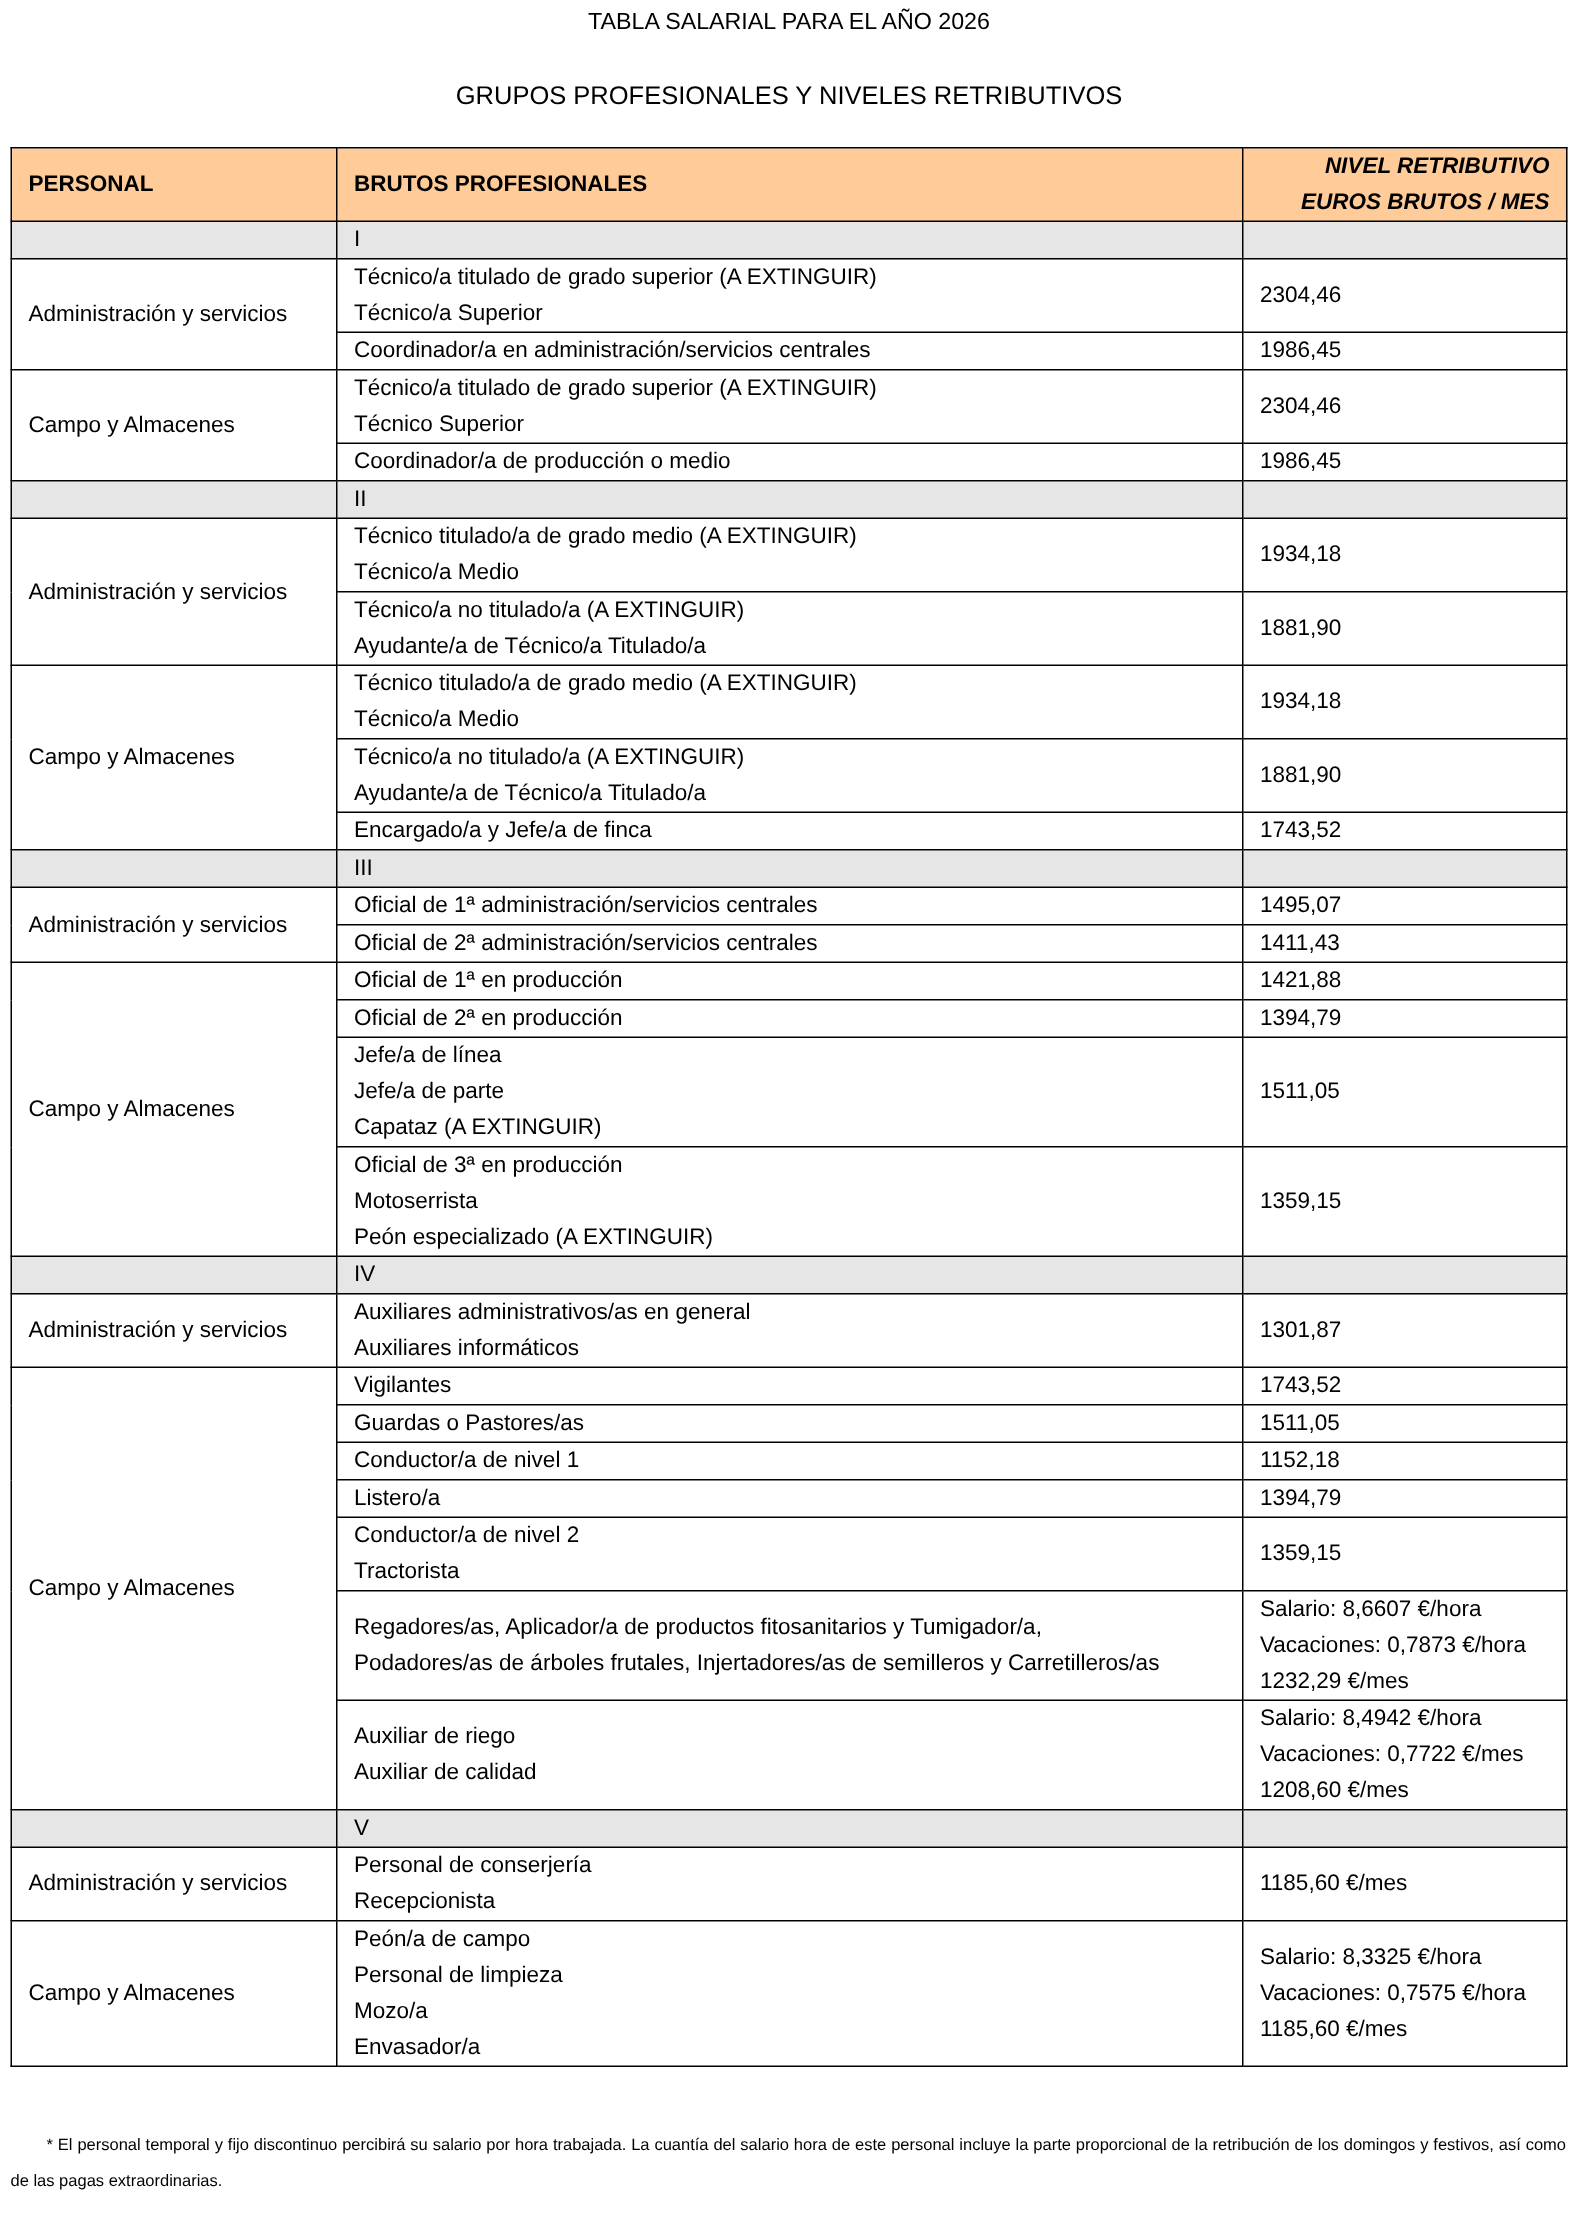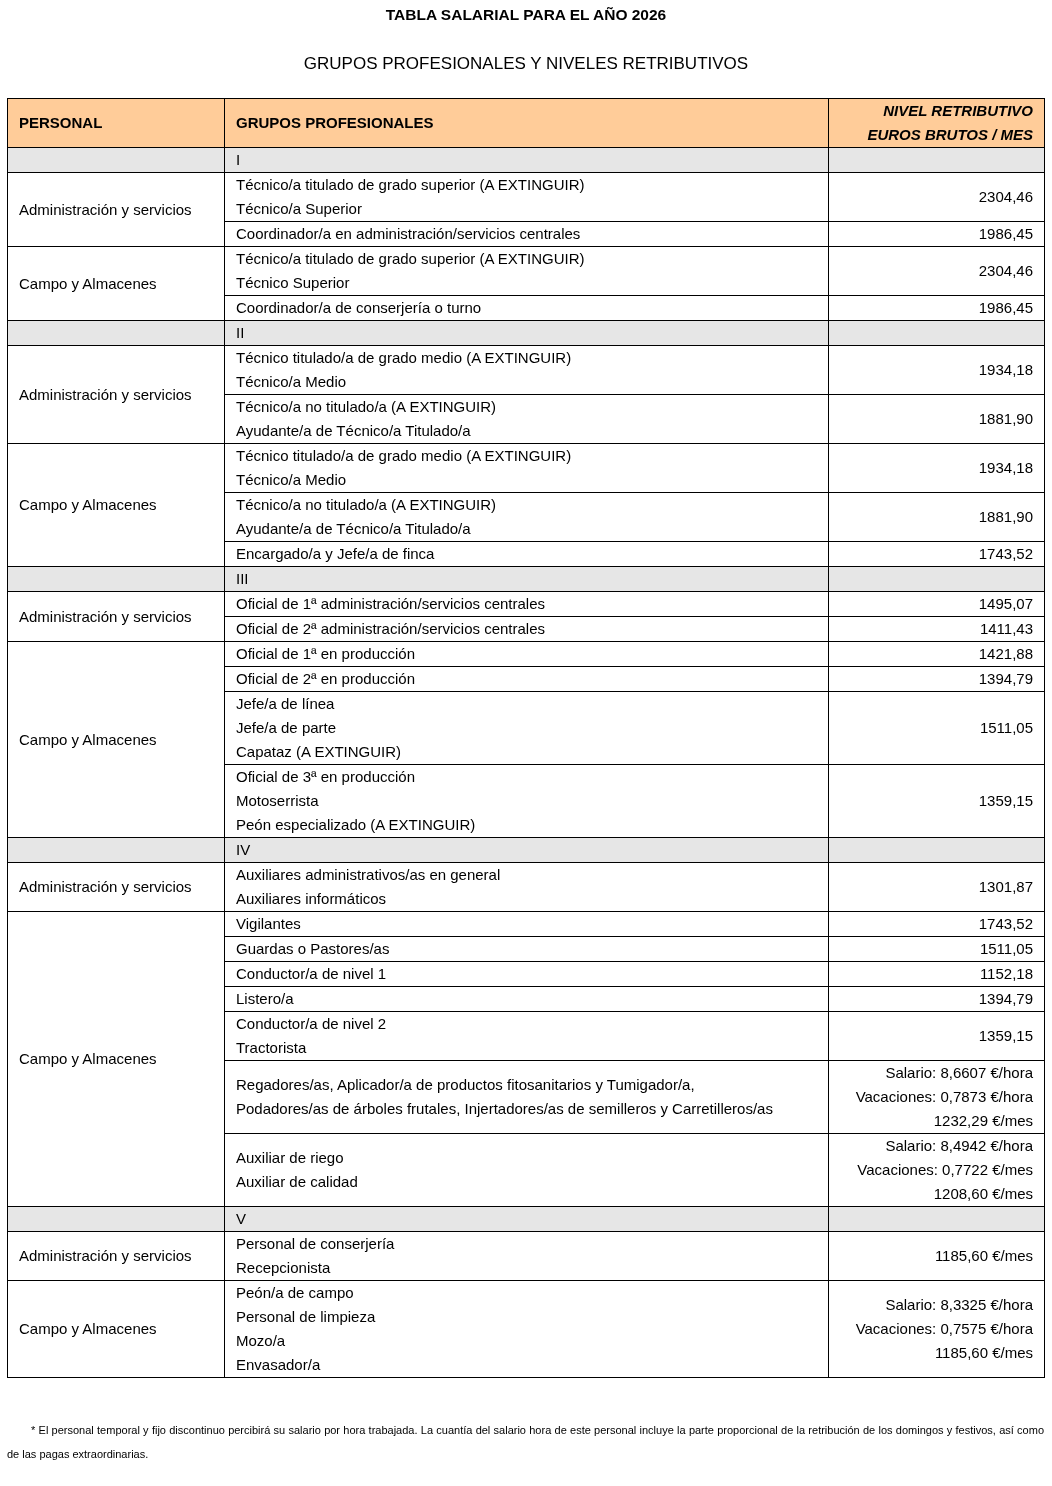--- a/index.html
+++ b/index.html
@@ -1,44 +1,44 @@
 <!DOCTYPE html>
 <html><head>
 <meta charset="utf-8">
 <style>
   html, body { margin: 0; padding: 0; background: #ffffff; }
   body { width: 1052px; height: 1486px; position: relative; font-family: "Liberation Sans", sans-serif; color: #000; font-size: 15px; }
-  .title { position: absolute; top: 6px; left: 0; width: 1052px; text-align: center; font-weight: bold; font-size: 15.5px; }
+  .title { position: absolute; top: 6px; left: 0; width: 1052px; text-align: center; font-weight: normal; font-size: 15.5px; }
   .subtitle { position: absolute; top: 54px; left: 0; width: 1052px; text-align: center; font-size: 17px; }
   table { position: absolute; top: 98px; left: 7px; width: 1037px; border-collapse: collapse; table-layout: fixed; border-radius: 13px; }
   col.c1 { width: 217px; } col.c2 { width: 604px; } col.c3 { width: 216px; }
   td, th { border: 1.3px solid #000; padding: 0 11px; vertical-align: middle; line-height: 24px; font-weight: normal; text-align: left; }
   thead th { background: #FFCC99; font-weight: bold; height: 46px; }
   thead th.num { text-align: right; line-height: 24px; font-style: italic; }
   tr.group td { background: #E6E6E6; height: 24px; line-height: 24px; }
-  td.num { text-align: right; }
+  td.num { text-align: left; }
   .line { display: block; }
   .note { position: absolute; top: 1418px; left: 7px; width: 1037px; font-size: 11px; line-height: 24px; text-align: justify; text-indent: 24px; }
 </style>
 </head>
 <body>
 
 <div class="title">TABLA SALARIAL PARA EL AÑO 2026</div>
 <div class="subtitle">GRUPOS PROFESIONALES Y NIVELES RETRIBUTIVOS</div>
 
 <table>
   <colgroup>
       <col class="c1">
       <col class="c2">
       <col class="c3">
     </colgroup>
   <thead>
     <tr>
       <th>PERSONAL</th>
-      <th>GRUPOS PROFESIONALES</th>
+      <th>BRUTOS PROFESIONALES</th>
       <th class="num">
         <span class="line">NIVEL RETRIBUTIVO</span>
         <span class="line">EUROS BRUTOS / MES</span>
       </th>
     </tr>
   </thead>
   <tbody id="table-body">
       <tr class="group">
         <td></td>
         <td>I</td>
@@ -67,21 +67,21 @@
         <td>
           <span class="line">Técnico/a titulado de grado superior (A EXTINGUIR)</span>
           <span class="line">Técnico Superior</span>
         </td>
         <td class="num">
           <span class="line">2304,46</span>
         </td>
       </tr>
       <tr>
         <td>
-          <span class="line">Coordinador/a de conserjería o turno</span>
+          <span class="line">Coordinador/a de producción o medio</span>
         </td>
         <td class="num">
           <span class="line">1986,45</span>
         </td>
       </tr>
       <tr class="group">
         <td></td>
         <td>II</td>
         <td></td>
       </tr>

